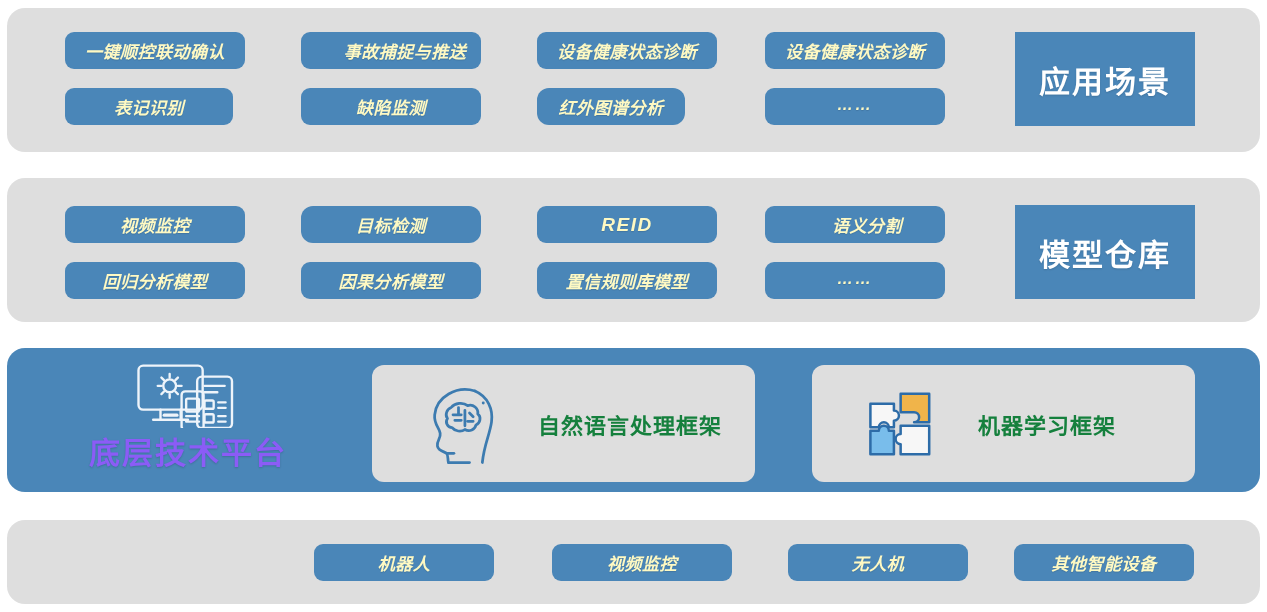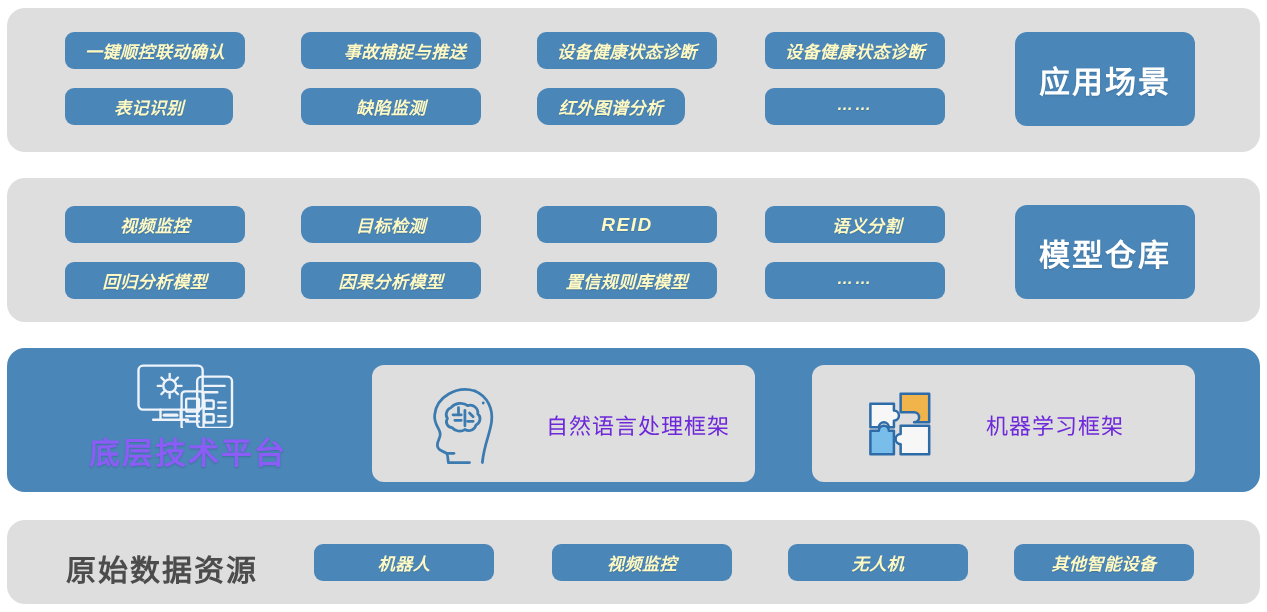--- a/index.html
+++ b/index.html
@@ -56,21 +56,21 @@
   .pill.dots {
     font-size: 16px;
     letter-spacing: 2px;
     padding-bottom: 4px;
   }
 
   
   .category {
     position: absolute;
     background: #4a86b8;
-    border-radius: 12px;
+    border-radius: 0;
     color: #ffffff;
     font-size: 31px;
     font-weight: bold;
     letter-spacing: 2px;
     display: flex;
     align-items: center;
     justify-content: center;
     box-sizing: border-box;
     text-shadow: 0 1px 2px rgba(0,0,0,0.14);
     white-space: nowrap;
@@ -104,24 +104,24 @@
   .fw-card .fw-icon {
     width: 96px;
     height: 96px;
     margin-left: 44px;
     flex: 0 0 auto;
     display: flex;
     align-items: center;
     justify-content: center;
   }
   .fw-card .fw-label {
-    margin-left: 34px;
-    color: #6d28d9;
+    margin-left: 26px;
+    color: #15803d;
     font-size: 22px;
-    font-weight: normal;
+    font-weight: bold;
     letter-spacing: 1px;
     white-space: nowrap;
   }
 
   
   .raw-title {
     position: absolute;
     color: #4c4c4c;
     font-size: 30px;
     font-weight: bold;
@@ -271,21 +271,20 @@
           <path fill="#f7f7f7" d="M46 52 H80 V86 H46 V74 a6 6 0 0 1 0 -12 Z"></path>
         </g>
       </svg>
     </span>
     <span class="fw-label">机器学习框架</span>
   </div>
 
   <div class="band" style="left:7px; top:520px; width:1253px; height:84px;">
   </div>
 
-  <div class="raw-title" style="left:66px; top:546px;">原始数据资源</div>
 
   <div class="pill" style="left:314px; top:544px; width:180px; height:37px;">
     <span>机器人</span>
   </div>
   <div class="pill" style="left:552px; top:544px; width:180px; height:37px;">
     <span>视频监控</span>
   </div>
   <div class="pill" style="left:788px; top:544px; width:180px; height:37px;">
     <span>无人机</span>
   </div>

